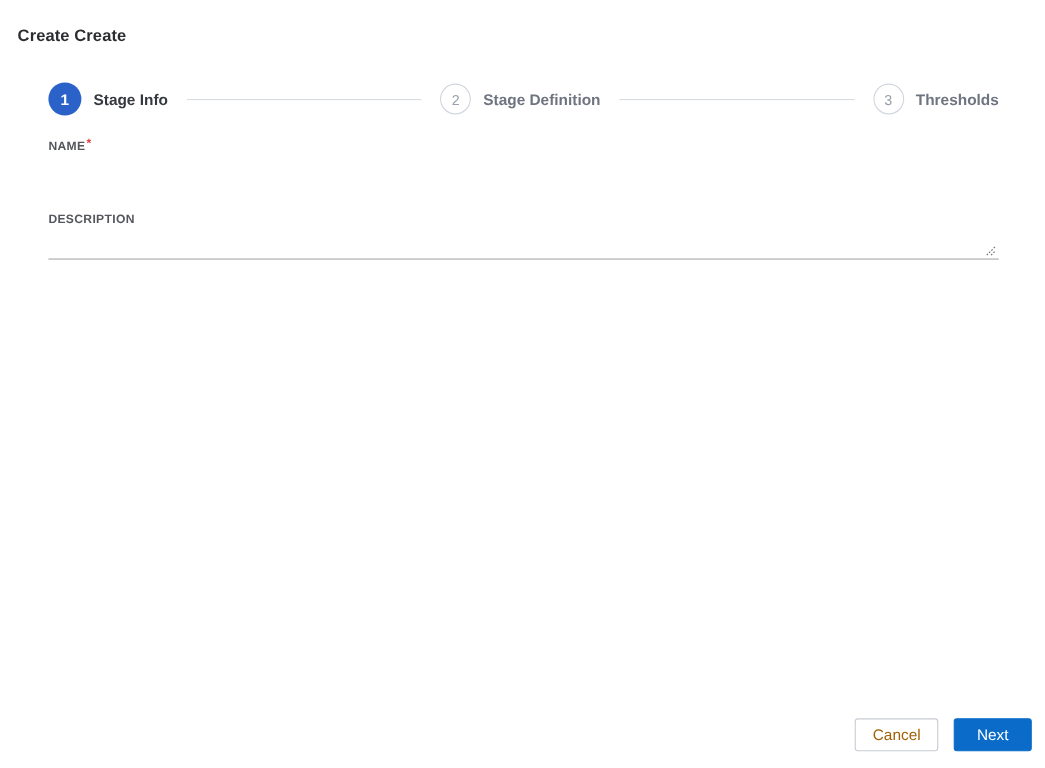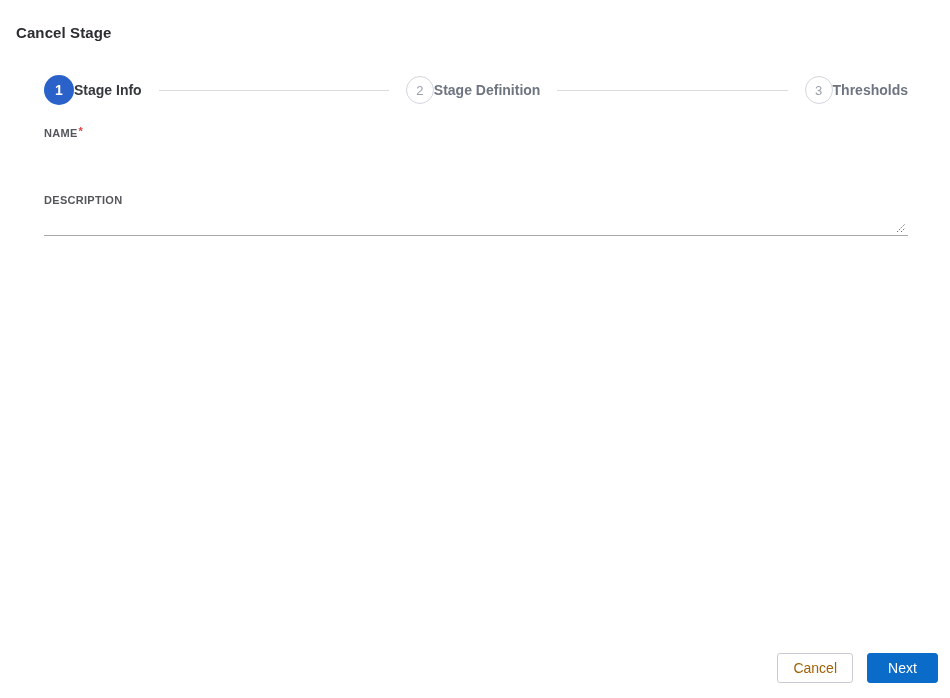--- a/index.html
+++ b/index.html
@@ -32,21 +32,21 @@
   }
   .step.active .step-circle {
     background: #2b62c9; color: #ffffff; font-weight: 600;
     border: none;
   }
   .step.upcoming .step-circle {
     width: 28px; height: 28px;
     background: #ffffff; color: #9aa0ab;
     border: 1px solid #d2d6dd; font-weight: 400; font-size: 13px;
   }
-  .step-label { font-size: 14px; white-space: nowrap; }
+  .step-label { margin-left: 11px; font-size: 14px; white-space: nowrap; }
   .step.active .step-label { color: #35393e; font-weight: 600; }
   .step.upcoming .step-label { color: #6e7580; font-weight: 700; }
   .step-connector {
     flex: 1 1 auto; height: 0;
     border-top: 1px solid #d8dbdf;
     margin: 0 17px;
   }
 
   
   .field-label {
@@ -112,21 +112,21 @@
     border: 1px solid #0a6cc8;
     padding: 0 20px; min-width: 71px;
     font-weight: 400;
   }
 </style>
 </head>
 <body>
 
 <div class="page">
 
-  <div class="page-title">Cancel Stage</div>
+  <div class="page-title">Create Create</div>
 
   <div class="stepper">
 
     <div class="step active">
       <div class="step-circle">1</div>
       <div class="step-label">Stage Info</div>
     </div>
 
     <div class="step-connector"></div>
 

